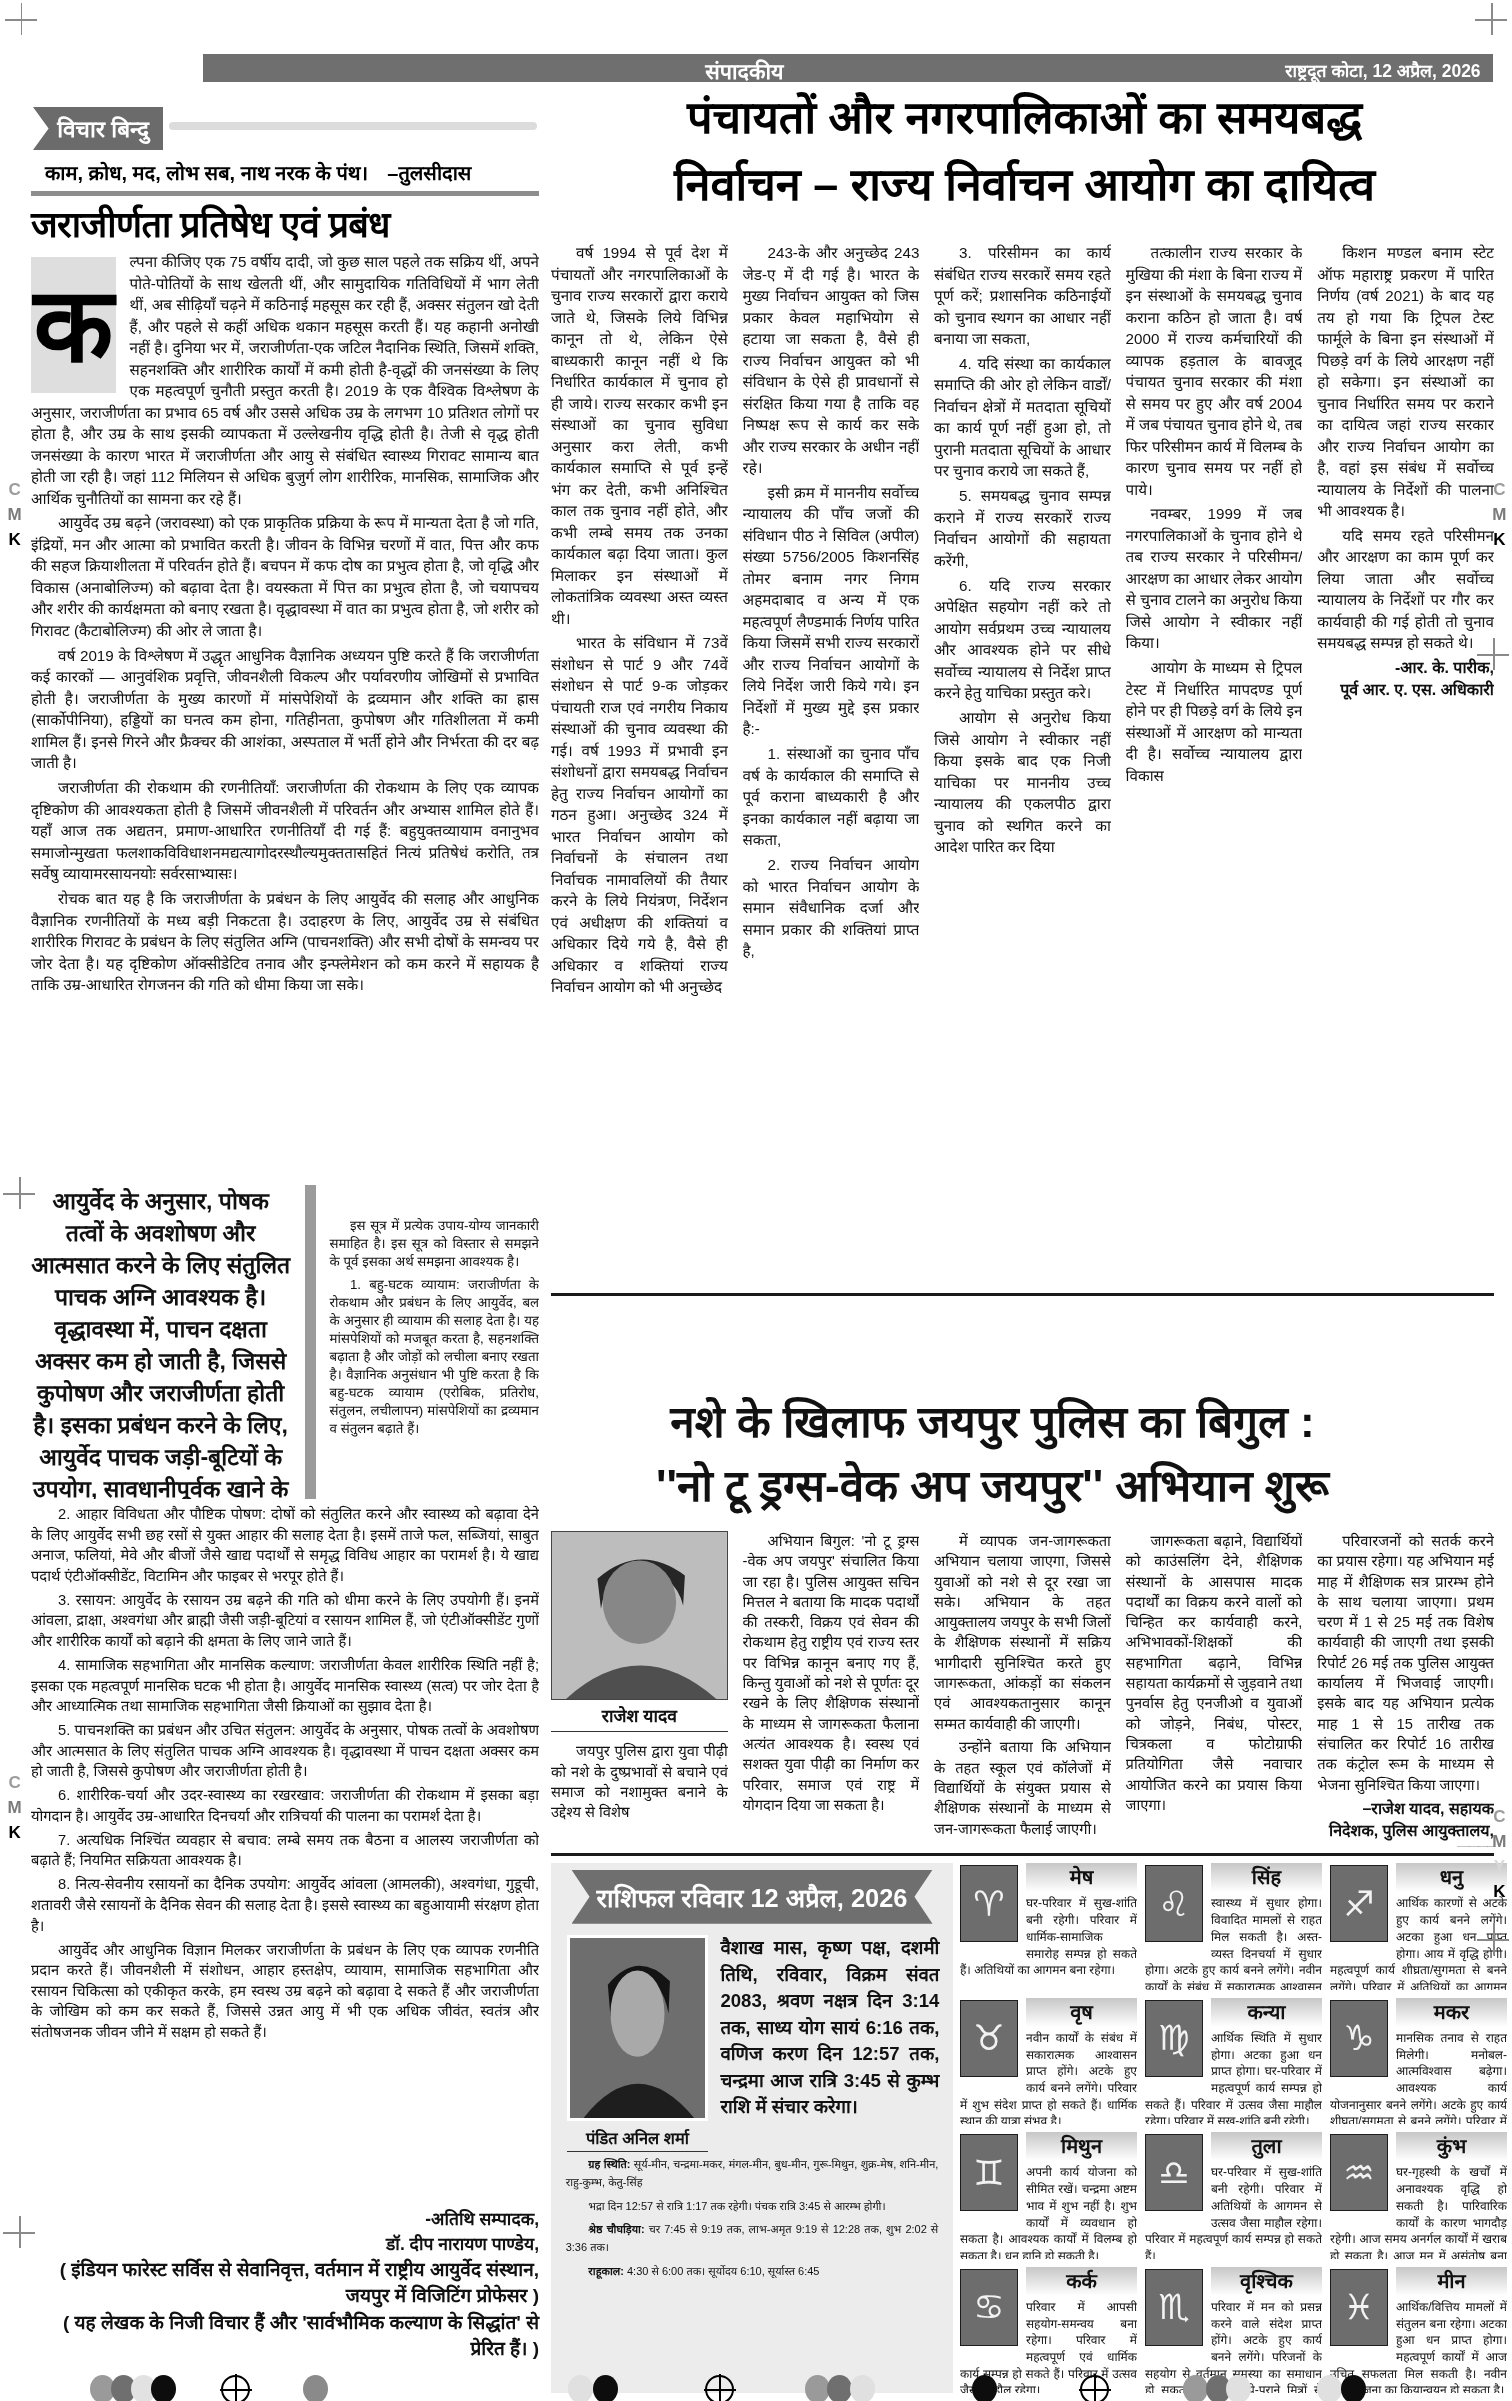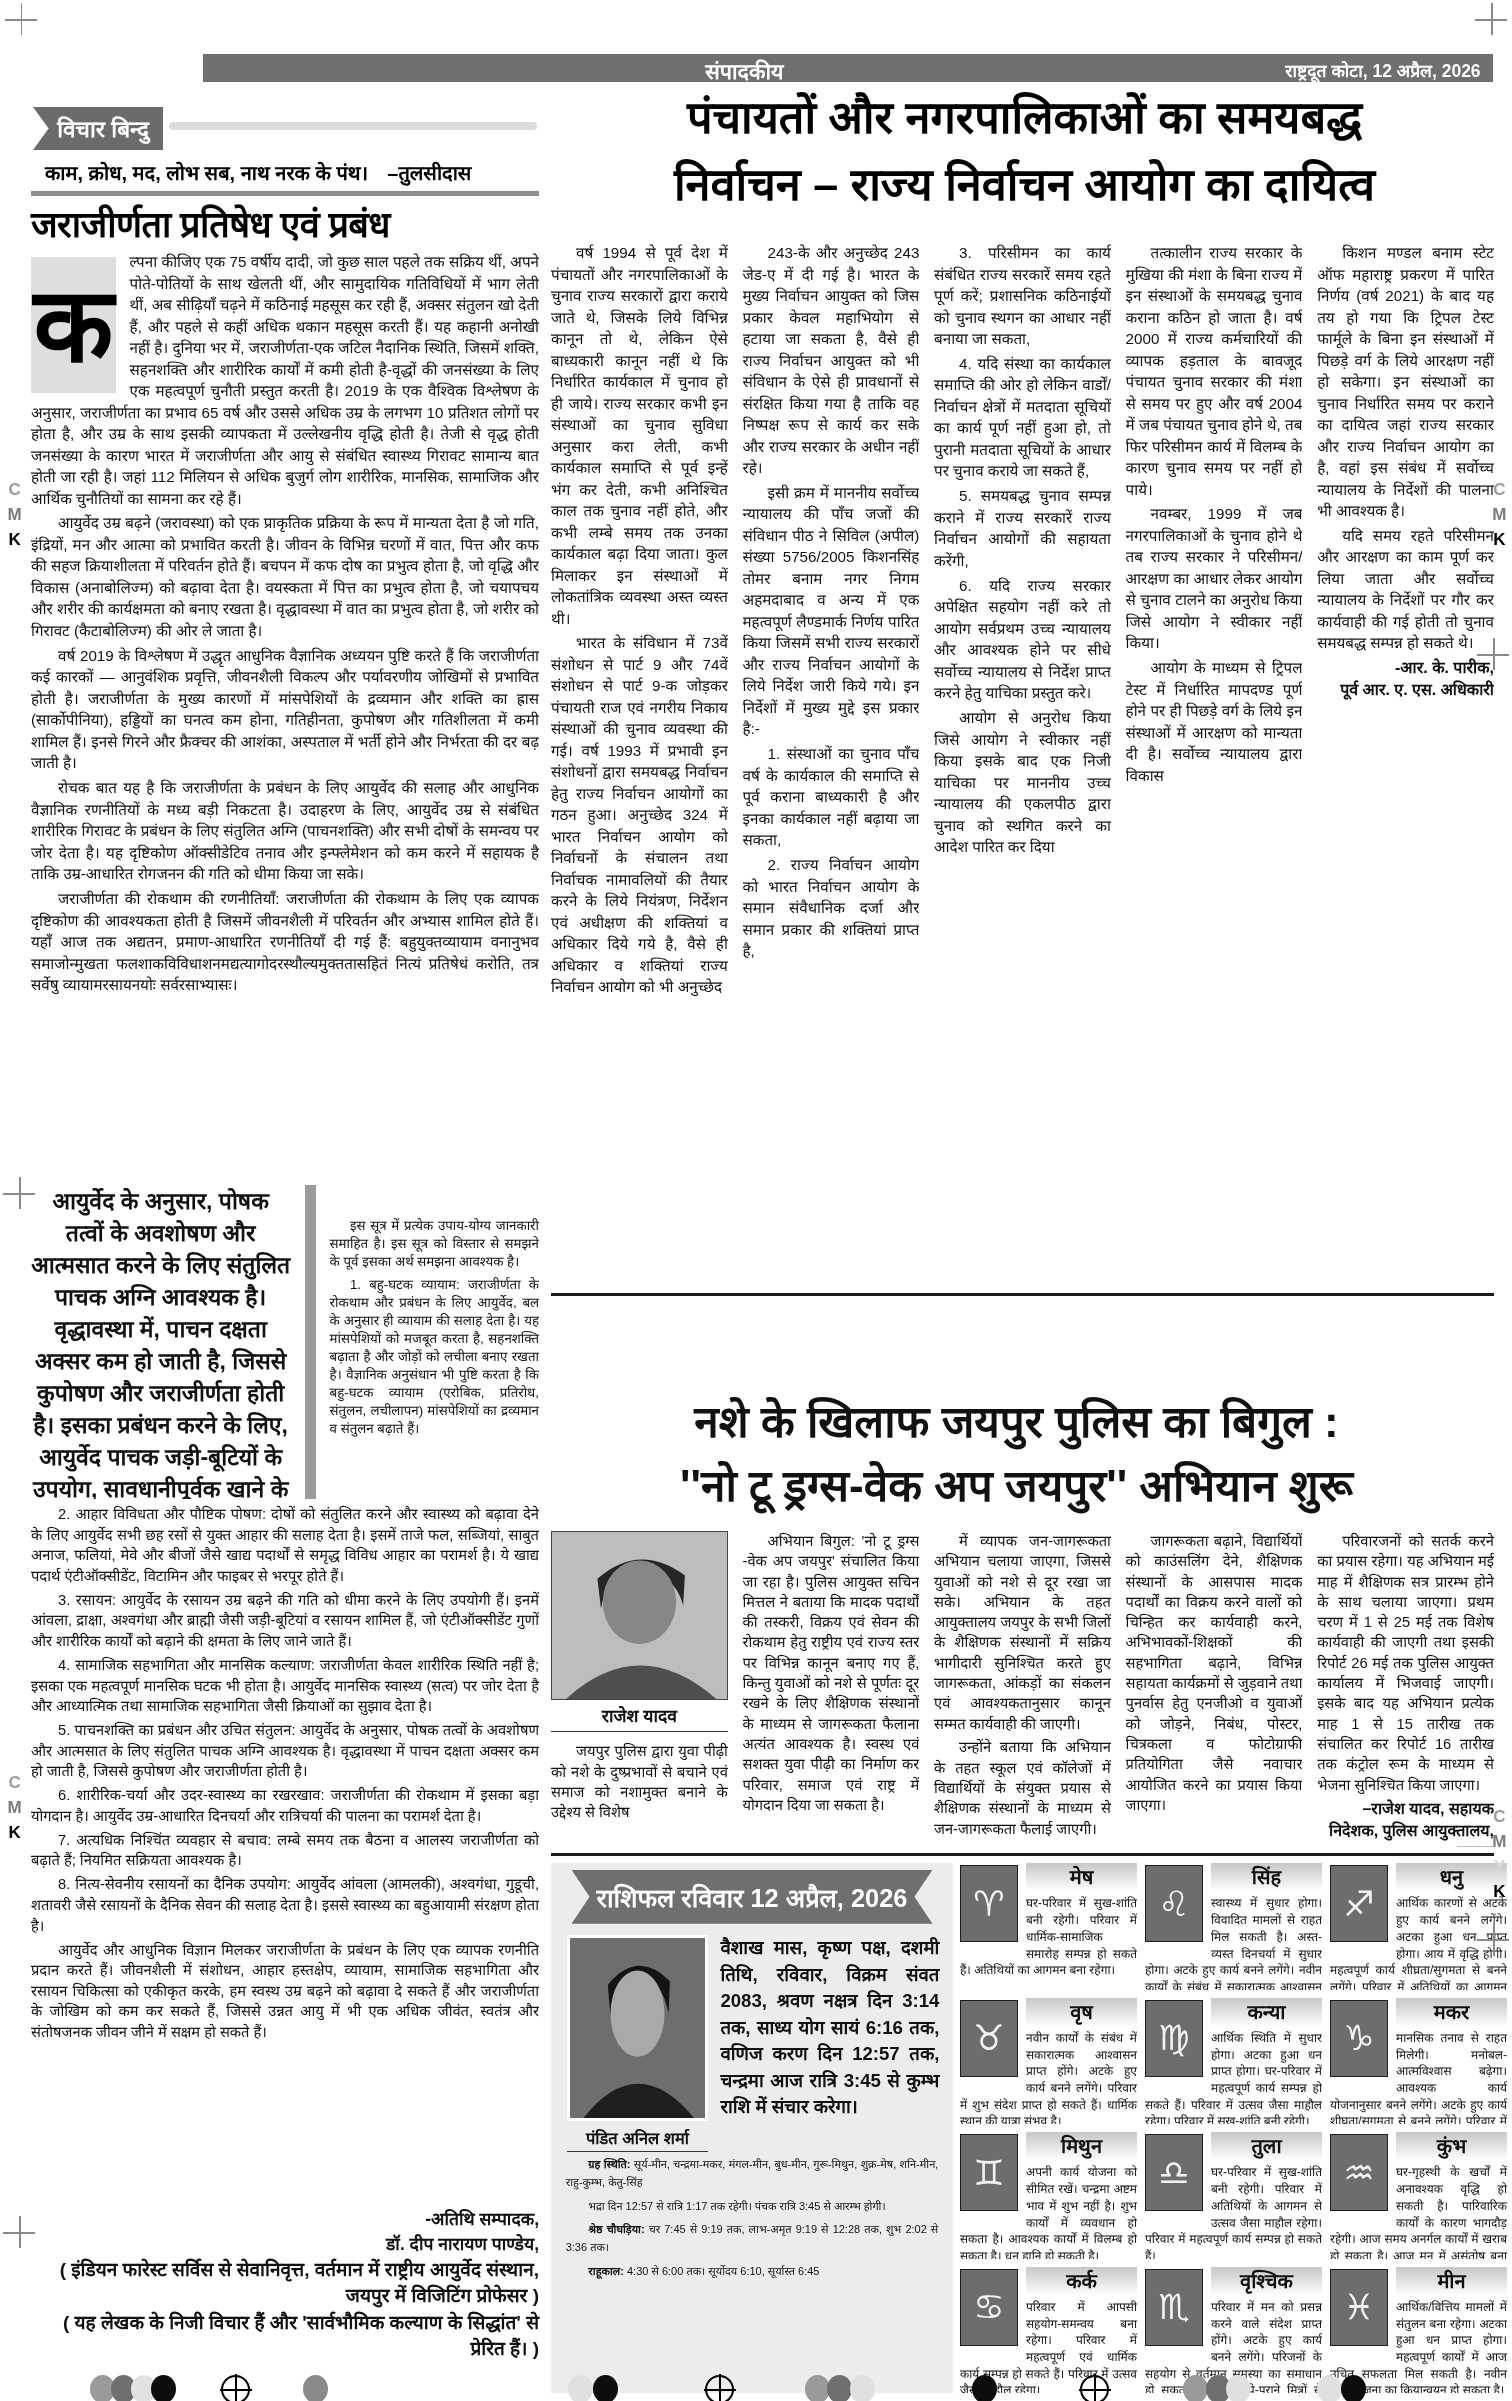--- a/index.html
+++ b/index.html
@@ -40,21 +40,21 @@
   .main-headline .h1{font-size:45px;line-height:67px;}
   .article-body{position:absolute;left:551px;top:242px;width:943px;height:968px;display:flex;gap:14.7px;overflow:hidden;}
   .article-body .col{flex:1;font-size:15.2px;line-height:21.5px;text-align:justify;overflow:hidden;}
   .article-body .col p,.a2 .col p{margin:0 0 3.4px 0;text-indent:25px;}
   figure.author{margin:0 0 9px 0;border-bottom:1.7px solid #333;padding-bottom:5.6px;}
   .photo{width:100%;height:175px;border:1.1px solid #444;box-sizing:border-box;
         background:linear-gradient(160deg,#e6e6e6,#b9b9b9);display:block;}
   figure.author figcaption{text-align:center;font-size:17.5px;font-weight:bold;padding-top:5.6px;}
   .article-sig{font-weight:bold;text-align:right;font-size:16px;line-height:21.5px;}
   .article-divider{position:absolute;left:551px;height:2.8px;background:#1a1a1a;width:943px;}
-  .a2-headline{position:absolute;left:548px;top:1390px;width:937px;text-align:center;font-weight:bold;}
+  .a2-headline{position:absolute;left:524px;top:1390px;width:937px;text-align:center;font-weight:bold;}
   .a2-headline .h1{font-size:44px;line-height:64px;}
   .a2{position:absolute;left:551px;top:1531px;width:943px;height:316px;display:flex;gap:14.7px;overflow:hidden;}
   .a2 .col{flex:1;font-size:14.7px;line-height:20.3px;text-align:justify;overflow:hidden;}
   .a2 figure.author .photo{height:169px;}
   
   .horo-panel{position:absolute;left:551px;top:1863px;width:402px;height:530px;background:#ececec;overflow:hidden;}
   .horo-badge{position:relative;margin:6.8px auto 0 auto;width:361px;height:54px;background:#6f6f6f;
         clip-path:polygon(0 0,100% 0,95% 50%,100% 100%,0 100%,5% 50%);
         color:#fff;font-size:25.4px;font-weight:bold;display:flex;align-items:center;justify-content:center;}
   .horo-top{display:flex;padding:11.3px 13.6px 0 16px;gap:12.4px;}
@@ -108,22 +108,22 @@
 
   <div class="left-headline">जराजीर्णता प्रतिषेध एवं प्रबंध</div>
   <div class="left-body">
     <div class="dropcap-box">
         <span>क</span>
       </div>
     <p style="text-indent:0;">ल्पना कीजिए एक 75 वर्षीय दादी, जो कुछ साल पहले तक सक्रिय थीं, अपने पोते-पोतियों के साथ खेलती थीं, और सामुदायिक गतिविधियों में भाग लेती थीं, अब सीढ़ियाँ चढ़ने में कठिनाई महसूस कर रही हैं, अक्सर संतुलन खो देती हैं, और पहले से कहीं अधिक थकान महसूस करती हैं। यह कहानी अनोखी नहीं है। दुनिया भर में, जराजीर्णता-एक जटिल नैदानिक स्थिति, जिसमें शक्ति, सहनशक्ति और शारीरिक कार्यों में कमी होती है-वृद्धों की जनसंख्या के लिए एक महत्वपूर्ण चुनौती प्रस्तुत करती है। 2019 के एक वैश्विक विश्लेषण के अनुसार, जराजीर्णता का प्रभाव 65 वर्ष और उससे अधिक उम्र के लगभग 10 प्रतिशत लोगों पर होता है, और उम्र के साथ इसकी व्यापकता में उल्लेखनीय वृद्धि होती है। तेजी से वृद्ध होती जनसंख्या के कारण भारत में जराजीर्णता और आयु से संबंधित स्वास्थ्य गिरावट सामान्य बात होती जा रही है। जहां 112 मिलियन से अधिक बुजुर्ग लोग शारीरिक, मानसिक, सामाजिक और आर्थिक चुनौतियों का सामना कर रहे हैं।</p>
     <div>
         <p>आयुर्वेद उम्र बढ़ने (जरावस्था) को एक प्राकृतिक प्रक्रिया के रूप में मान्यता देता है जो गति, इंद्रियों, मन और आत्मा को प्रभावित करती है। जीवन के विभिन्न चरणों में वात, पित्त और कफ की सहज क्रियाशीलता में परिवर्तन होते हैं। बचपन में कफ दोष का प्रभुत्व होता है, जो वृद्धि और विकास (अनाबोलिज्म) को बढ़ावा देता है। वयस्कता में पित्त का प्रभुत्व होता है, जो चयापचय और शरीर की कार्यक्षमता को बनाए रखता है। वृद्धावस्था में वात का प्रभुत्व होता है, जो शरीर को गिरावट (कैटाबोलिज्म) की ओर ले जाता है।</p>
         <p>वर्ष 2019 के विश्लेषण में उद्धृत आधुनिक वैज्ञानिक अध्ययन पुष्टि करते हैं कि जराजीर्णता कई कारकों — आनुवंशिक प्रवृत्ति, जीवनशैली विकल्प और पर्यावरणीय जोखिमों से प्रभावित होती है। जराजीर्णता के मुख्य कारणों में मांसपेशियों के द्रव्यमान और शक्ति का ह्रास (सार्कोपीनिया), हड्डियों का घनत्व कम होना, गतिहीनता, कुपोषण और गतिशीलता में कमी शामिल हैं। इनसे गिरने और फ्रैक्चर की आशंका, अस्पताल में भर्ती होने और निर्भरता की दर बढ़ जाती है।</p>
+        <p>जराजीर्णता की रोकथाम की रणनीतियाँ: जराजीर्णता की रोकथाम के लिए एक व्यापक दृष्टिकोण की आवश्यकता होती है जिसमें जीवनशैली में परिवर्तन और अभ्यास शामिल होते हैं। यहाँ आज तक अद्यतन, प्रमाण-आधारित रणनीतियाँ दी गई हैं: बहुयुक्तव्यायाम वनानुभव समाजोन्मुखता फलशाकविविधाशनमद्यत्यागोदरस्थौल्यमुक्ततासहितं नित्यं प्रतिषेधं करोति, तत्र सर्वेषु व्यायामरसायनयोः सर्वरसाभ्यासः।</p>
         <p>रोचक बात यह है कि जराजीर्णता के प्रबंधन के लिए आयुर्वेद की सलाह और आधुनिक वैज्ञानिक रणनीतियों के मध्य बड़ी निकटता है। उदाहरण के लिए, आयुर्वेद उम्र से संबंधित शारीरिक गिरावट के प्रबंधन के लिए संतुलित अग्नि (पाचनशक्ति) और सभी दोषों के समन्वय पर जोर देता है। यह दृष्टिकोण ऑक्सीडेटिव तनाव और इन्फ्लेमेशन को कम करने में सहायक है ताकि उम्र-आधारित रोगजनन की गति को धीमा किया जा सके।</p>
-        <p>जराजीर्णता की रोकथाम की रणनीतियाँ: जराजीर्णता की रोकथाम के लिए एक व्यापक दृष्टिकोण की आवश्यकता होती है जिसमें जीवनशैली में परिवर्तन और अभ्यास शामिल होते हैं। यहाँ आज तक अद्यतन, प्रमाण-आधारित रणनीतियाँ दी गई हैं: बहुयुक्तव्यायाम वनानुभव समाजोन्मुखता फलशाकविविधाशनमद्यत्यागोदरस्थौल्यमुक्ततासहितं नित्यं प्रतिषेधं करोति, तत्र सर्वेषु व्यायामरसायनयोः सर्वरसाभ्यासः।</p>
       </div>
   </div>
   <div class="split-block">
     <div class="pullquote">आयुर्वेद के अनुसार, पोषक तत्वों के अवशोषण और आत्मसात करने के लिए संतुलित पाचक अग्नि आवश्यक है। वृद्धावस्था में, पाचन दक्षता अक्सर कम हो जाती है, जिससे कुपोषण और जराजीर्णता होती है। इसका प्रबंधन करने के लिए, आयुर्वेद पाचक जड़ी-बूटियों के उपयोग, सावधानीपूर्वक खाने के अभ्यास और उचित पाचन और चयापचय कार्य सुनिश्चित करने के लिए नियमित मलत्याग की सिफारिश करता है।</div>
     <div class="sidecol">
         <p>इस सूत्र में प्रत्येक उपाय-योग्य जानकारी समाहित है। इस सूत्र को विस्तार से समझने के पूर्व इसका अर्थ समझना आवश्यक है।</p>
         <p>1. बहु-घटक व्यायाम: जराजीर्णता के रोकथाम और प्रबंधन के लिए आयुर्वेद, बल के अनुसार ही व्यायाम की सलाह देता है। यह मांसपेशियों को मजबूत करता है, सहनशक्ति बढ़ाता है और जोड़ों को लचीला बनाए रखता है। वैज्ञानिक अनुसंधान भी पुष्टि करता है कि बहु-घटक व्यायाम (एरोबिक, प्रतिरोध, संतुलन, लचीलापन) मांसपेशियों का द्रव्यमान व संतुलन बढ़ाते हैं।</p>
       </div>
   </div>
   <div class="left-body2">

